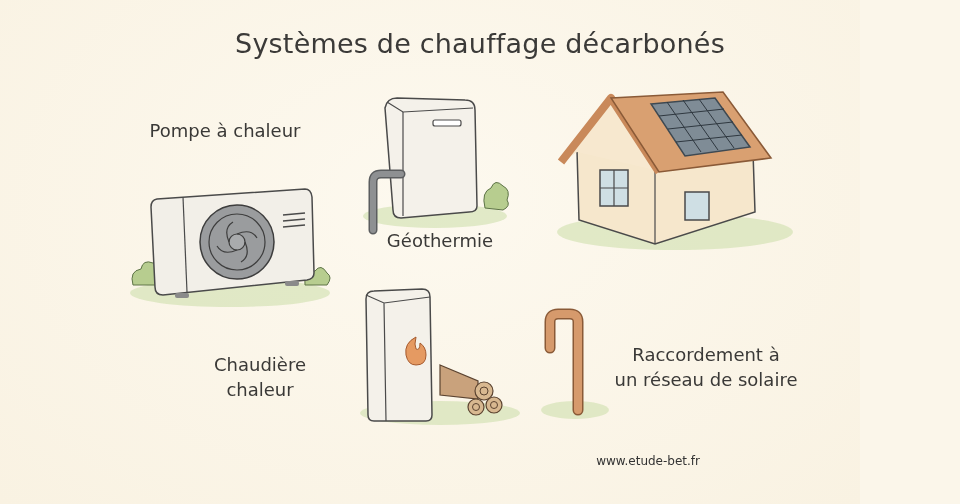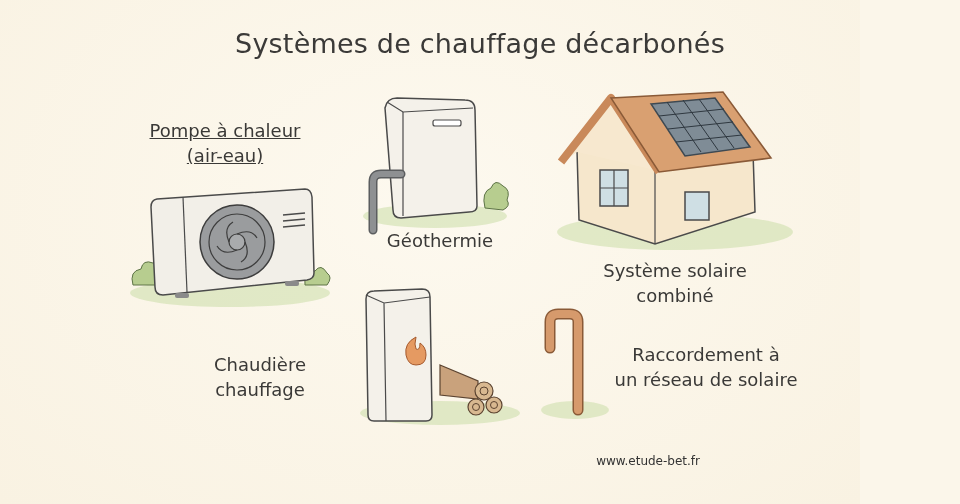--- a/index.html
+++ b/index.html
@@ -19,23 +19,22 @@
   .footer { position:absolute; right:160px; top:454px; font-size:12px; color:#333; }
   svg.illus { position:absolute; overflow:visible; }
 </style>
 </head>
 <body>
 
 <div class="canvas">
 
   <div class="title">Systèmes de chauffage décarbonés</div>
 
-  <div class="label" style="left:120px; top:118px; width:210px;text-decoration:underline;">
+  <div class="label" style="left:120px; top:118px; width:210px;">
     <span>Pompe à chaleur</span>
-    <span>(air-eau)</span>
   </div>
   <svg class="illus" style="left:125px; top:185px;" width="210" height="125">
     <ellipse cx="105" cy="108" rx="100" ry="14" fill="#cfe0ae" opacity="0.6"></ellipse>
     <path d="M8 100 q-4 -14 8 -16 q2 -10 12 -6 q8 -4 10 6 v16z" fill="#b7cd8f" stroke="#5e7447" stroke-width="1"></path>
     <path d="M180 100 q-2 -14 10 -14 q6 -8 12 2 q6 4 0 12z" fill="#b7cd8f" stroke="#5e7447" stroke-width="1"></path>
     <path d="M32 14 L180 4 Q186 4 187 12 L189 88 Q189 94 182 95 L38 110 Q30 110 30 102 L26 22 Q26 15 32 14Z" fill="#f2efe8" stroke="#4a4a4a" stroke-width="1.5"></path>
     <path d="M58 12 L62 107" stroke="#4a4a4a" stroke-width="1.2" fill="none"></path>
     <circle cx="112" cy="57" r="37" fill="#9a9c9e" stroke="#3d3d3d" stroke-width="1.5"></circle>
     <circle cx="112" cy="57" r="28" fill="none" stroke="#3d3d3d" stroke-width="1.2"></circle>
     <circle cx="112" cy="57" r="8" fill="#a9abad" stroke="#3d3d3d" stroke-width="1.2"></circle>
@@ -66,28 +65,24 @@
     <path d="M100 70 L100 152" stroke="#4a4a4a" stroke-width="1.2"></path>
     <path d="M8 70 L56 8 L100 78 L22 60Z" fill="#f7e8cf"></path>
     <path d="M6 70 L56 6 L104 80" stroke="#c9895a" stroke-width="8" fill="none" stroke-linejoin="round"></path>
     <path d="M56 6 L168 0 L216 66 L104 80 Z" fill="#d9a071" stroke="#8a5a37" stroke-width="1.5"></path>
     <path d="M96 12 L160 6 L195 55 L130 64 Z" fill="#7f8c96" stroke="#3e4952" stroke-width="1.5"></path>
     <path d="M112 10 L146 60 M128 8 L163 58 M144 7 L179 56 M104 24 L169 17 M113 37 L178 30 M121 50 L187 43" stroke="#2f3840" stroke-width="1"></path>
     <rect x="45" y="78" width="28" height="36" fill="#cfdfe4" stroke="#4a4a4a" stroke-width="1.5"></rect>
     <path d="M59 78 L59 114 M45 96 L73 96" stroke="#4a4a4a" stroke-width="1.2"></path>
     <rect x="130" y="100" width="24" height="28" fill="#cfdfe4" stroke="#4a4a4a" stroke-width="1.5"></rect>
   </svg>
-  <div class="label" style="left:560px; top:258px; width:230px;">
-    <span>Système solaire</span>
-    <span>combiné</span>
-  </div>
 
   <div class="label" style="left:195px; top:352px; width:130px;">
     <span>Chaudière</span>
-    <span>chauffage</span>
+    <span>chaleur</span>
   </div>
   <svg class="illus" style="left:360px; top:285px;" width="160" height="140">
     <ellipse cx="80" cy="128" rx="80" ry="12" fill="#cfe0ae" opacity="0.6"></ellipse>
     <g>
       <path d="M80 80 L118 96 L118 114 L80 110Z" fill="#c9a27c" stroke="#5b4330" stroke-width="1.2"></path>
       <circle cx="124" cy="106" r="9" fill="#d8b890" stroke="#5b4330" stroke-width="1.2"></circle>
       <circle cx="124" cy="106" r="4" fill="none" stroke="#5b4330" stroke-width="1"></circle>
       <circle cx="134" cy="120" r="8" fill="#d8b890" stroke="#5b4330" stroke-width="1.2"></circle>
       <circle cx="134" cy="120" r="3.5" fill="none" stroke="#5b4330" stroke-width="1"></circle>
       <circle cx="116" cy="122" r="8" fill="#d8b890" stroke="#5b4330" stroke-width="1.2"></circle>

